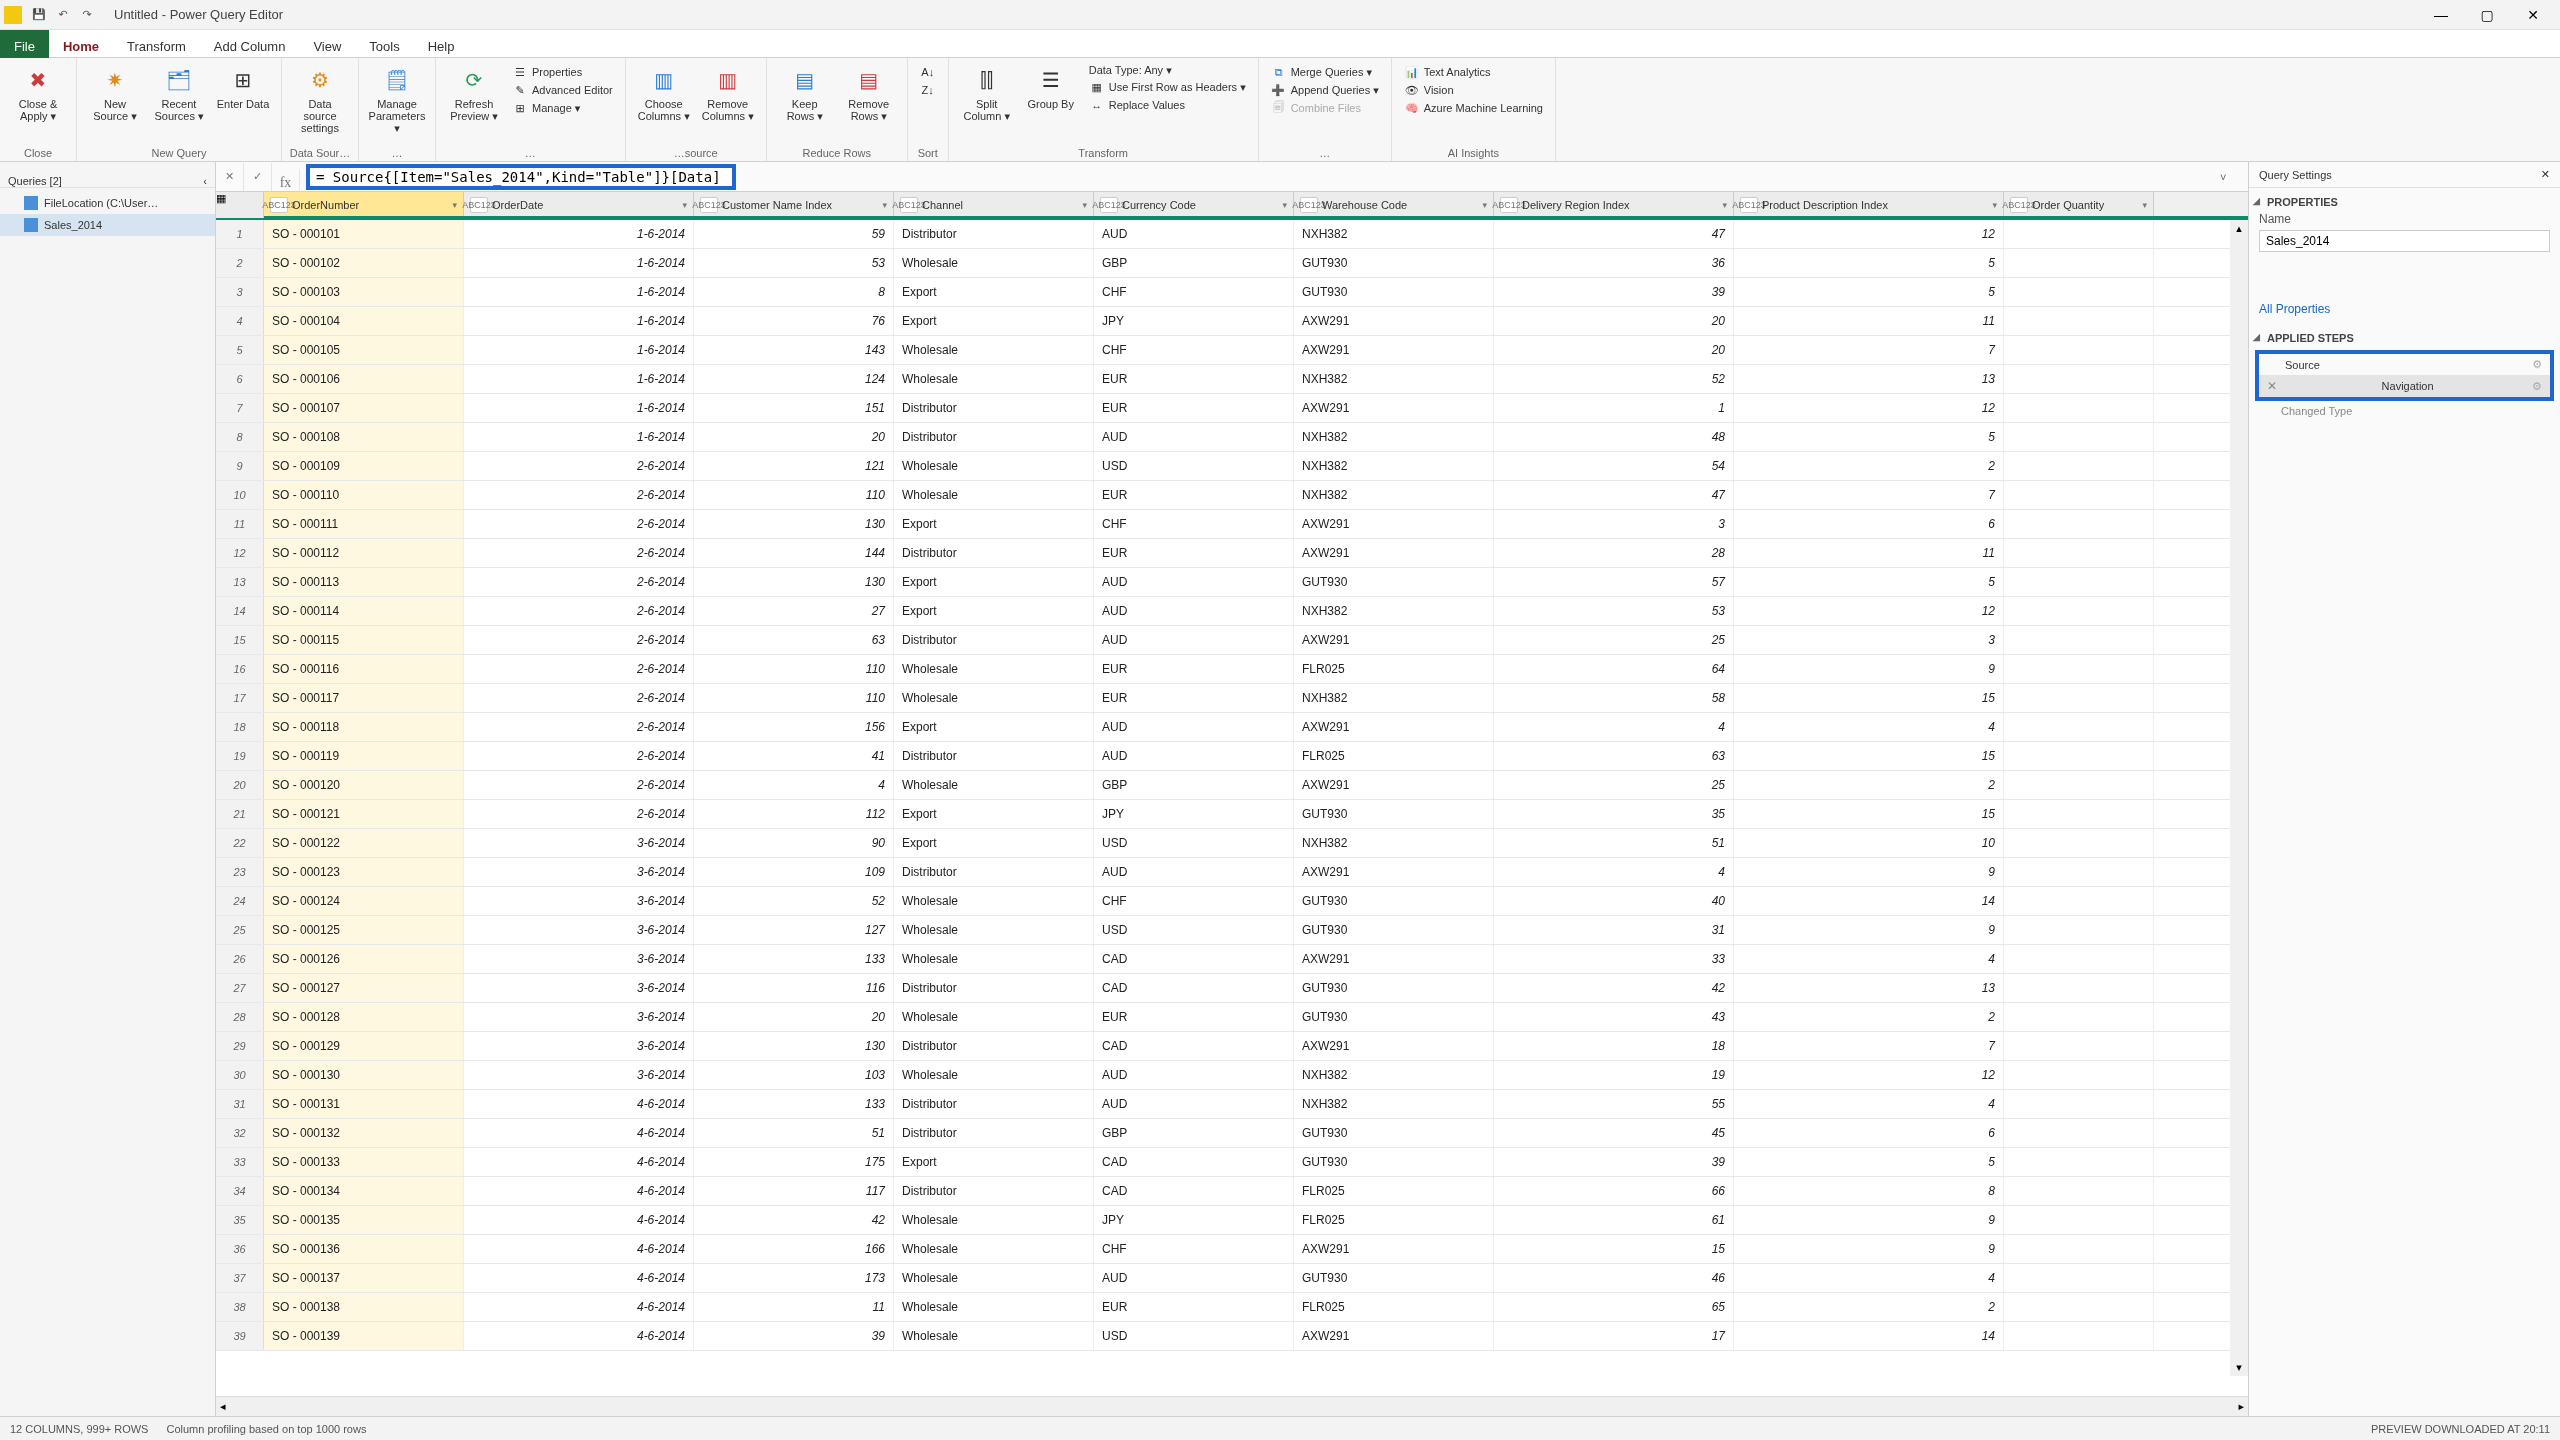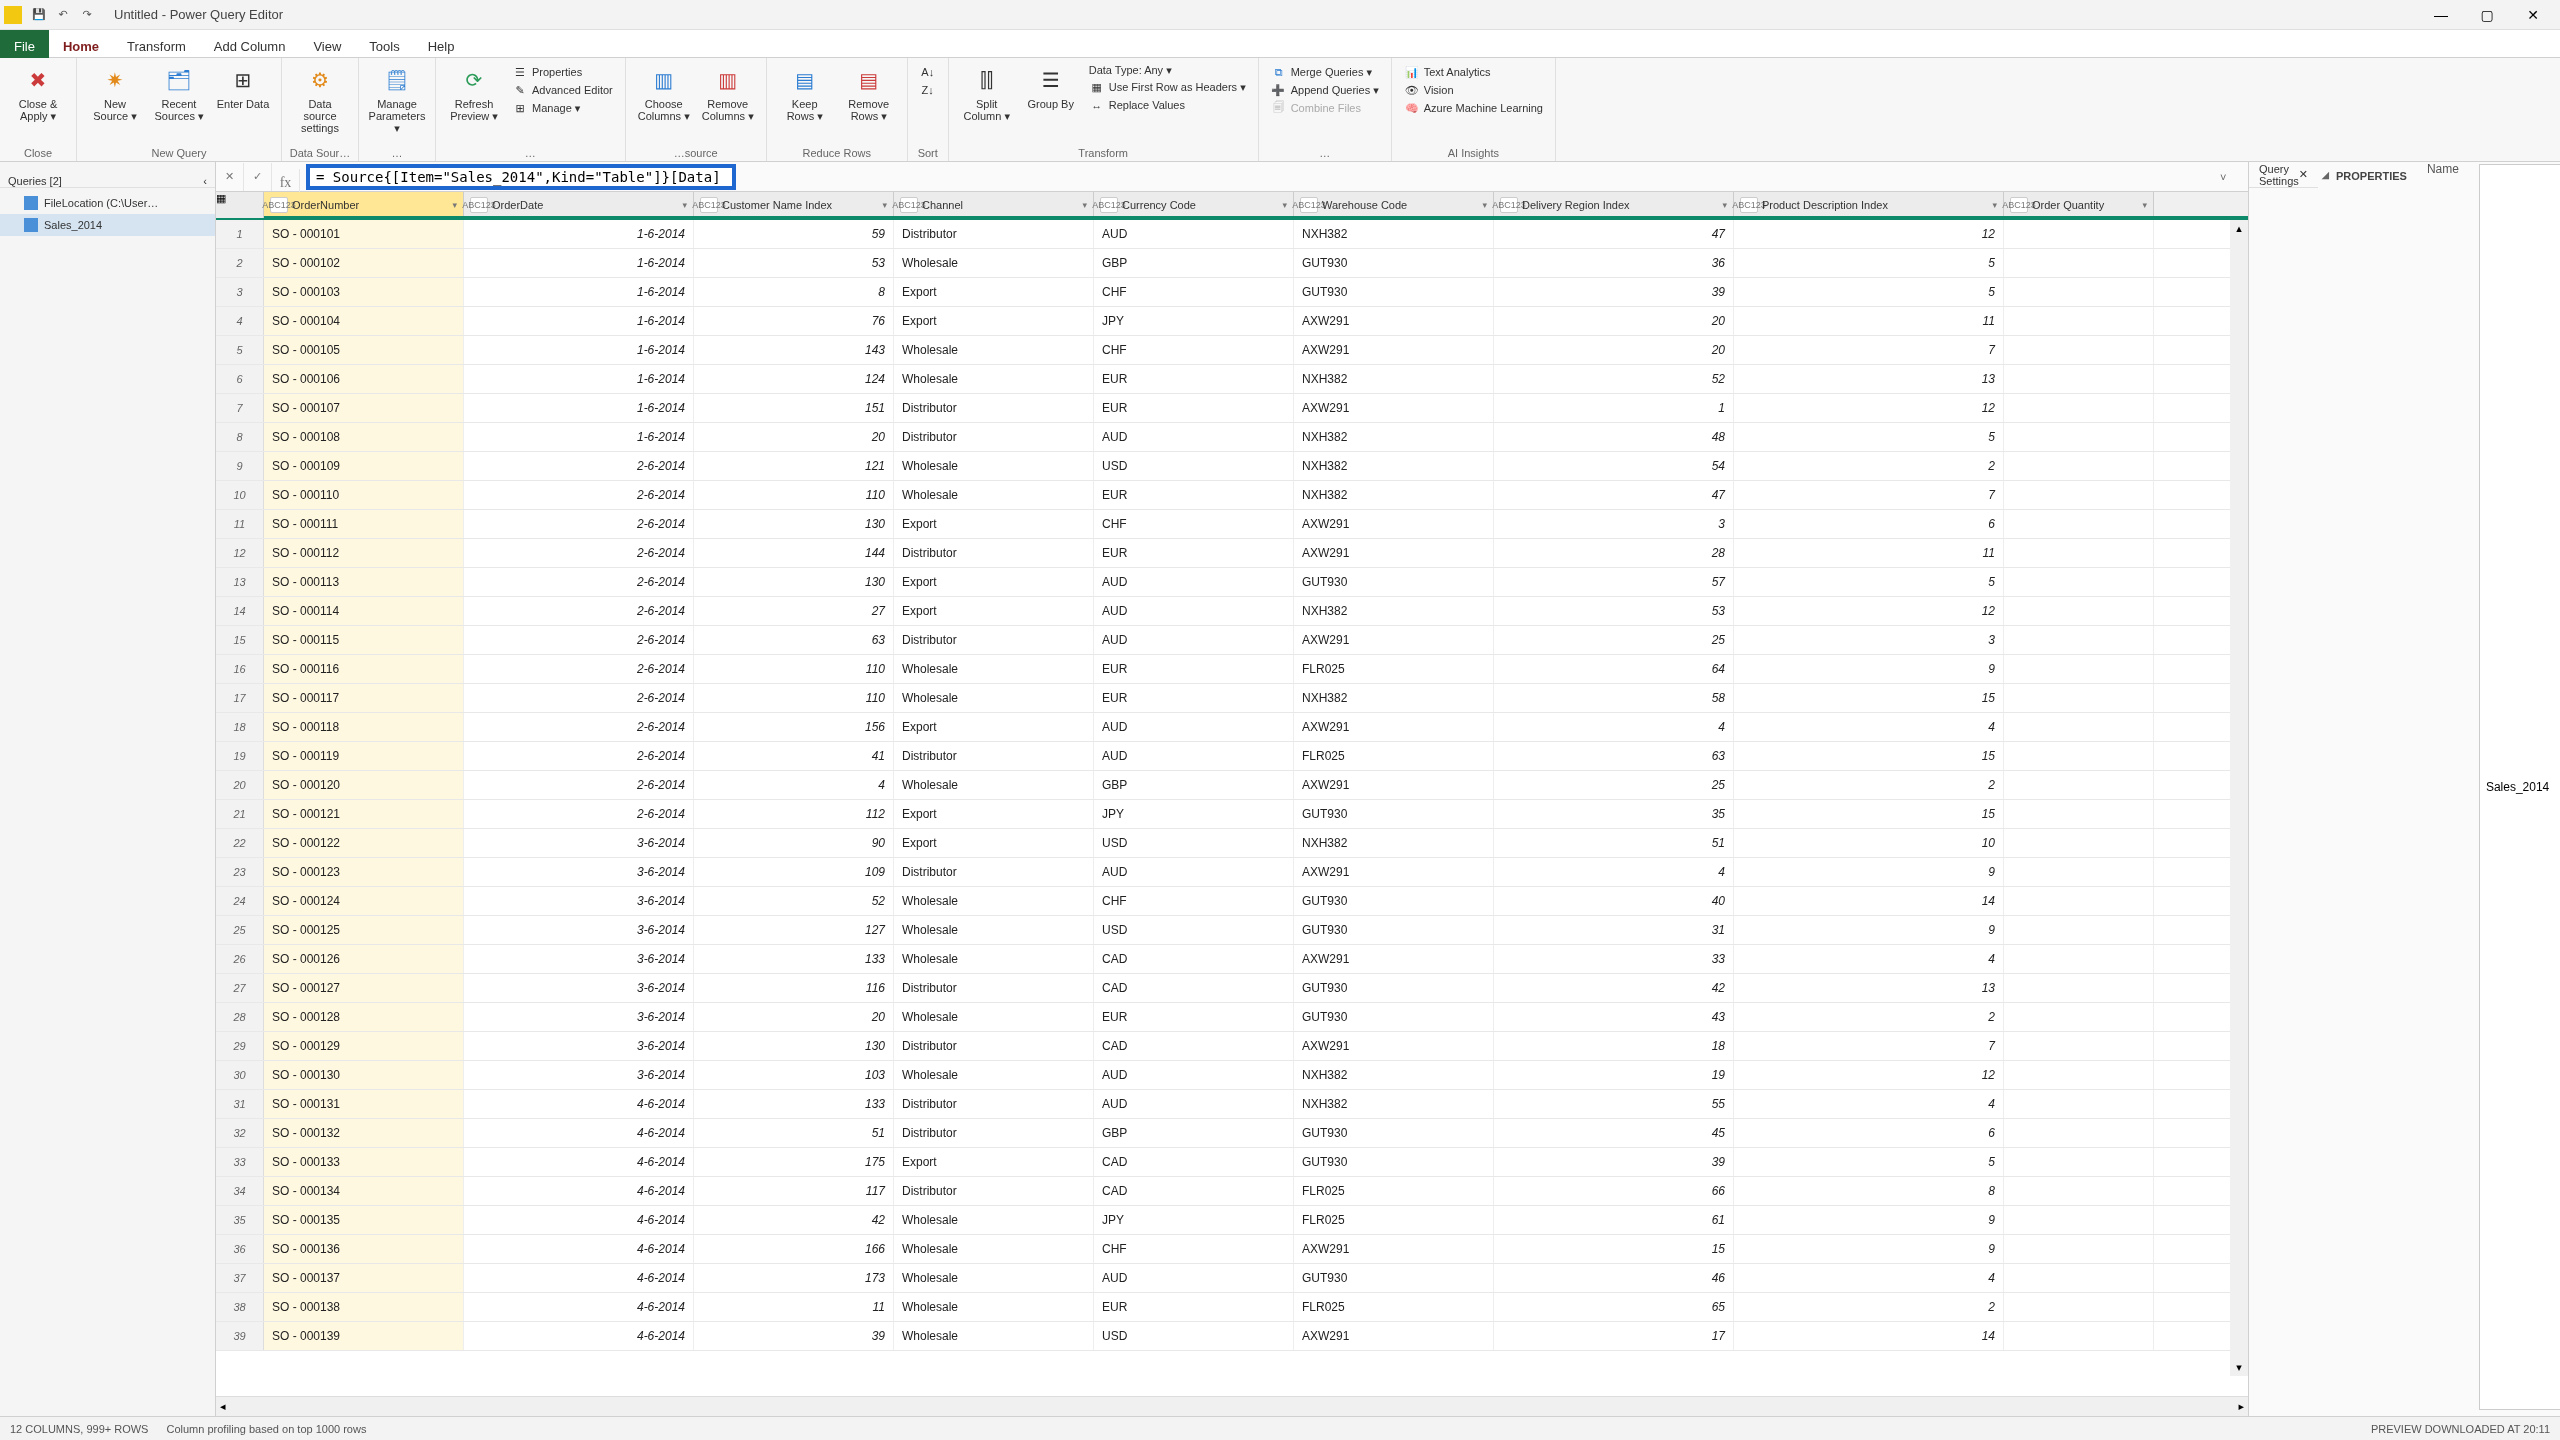--- a/index.html
+++ b/index.html
@@ -47,21 +47,21 @@
 .colhdr .typeicon { width: 18px; height: 16px; font-size: 9px; color: #777; margin-right: 4px; border: 1px solid #ccc; border-radius: 2px; display: inline-flex; align-items: center; justify-content: center; background:#fff; }
 .colhdr .dd { margin-left: auto; color: #777; font-size: 9px; }
 .grid-body { flex: 1; overflow: hidden; position: relative; }
 .grid-row { display: flex; height: 29px; border-bottom: 1px solid #e8e8e8; }
 .grid-row .rownum { width: 48px; text-align: center; color: #666; border-right: 1px solid #ddd; background: #f2f2f2; display: flex; align-items: center; justify-content: center; font-style: italic; }
 .grid-row .cell { border-right: 1px solid #eee; padding: 0 8px; display: flex; align-items: center; font-size: 12px; color: #222; }
 .grid-row .cell.num { justify-content: flex-end; font-style: italic; }
 .grid-row .cell.selcol { background: #fff8e1; }
 .vscroll { position: absolute; right: 0; top: 0; bottom: 20px; width: 18px; background: #f0f0f0; display: flex; flex-direction: column; align-items: center; justify-content: space-between; padding: 2px 0; }
 .hscroll { height: 20px; background: #f0f0f0; display: flex; align-items: center; justify-content: space-between; padding: 0 4px; border-top: 1px solid #ddd; }
-.settings-pane { width: 312px; border-left: 1px solid #d0d0d0; background: #fafafa; display: flex; flex-direction: row; }
+.settings-pane { width: 312px; border-left: 1px solid #d0d0d0; background: #fafafa; display: flex; flex-direction: column; }
 .settings-pane .shdr { height: 26px; display: flex; align-items: center; justify-content: space-between; padding: 0 10px; border-bottom: 1px solid #e0e0e0; font-size: 13px; color: #333; }
 .settings-pane .section-title { font-size: 11px; font-weight: 700; color: #444; padding: 8px 10px 4px 18px; position: relative; }
 .settings-pane .section-title::before { content: "◢"; position: absolute; left: 4px; font-size: 9px; color: #666; }
 .settings-pane .name-input { margin: 2px 10px 6px 10px; border: 1px solid #ccc; padding: 3px 6px; background: #fff; font-size: 12px; }
 .settings-pane .link { color: #1a66c2; font-size: 12px; padding: 0 10px 8px 10px; display: block; margin-top: 44px; }
 .steps-list { padding: 2px 6px; }
 .steps-highlight { border: 4px solid #1e66d0; }
 .step { padding: 4px 8px 4px 26px; font-size: 12px; color: #333; display: flex; align-items: center; justify-content: space-between; }
 .step.selected { background: #e4e4e4; }
 .step .del { color: #888; font-size: 12px; margin-left: -18px; margin-right: 6px; }

